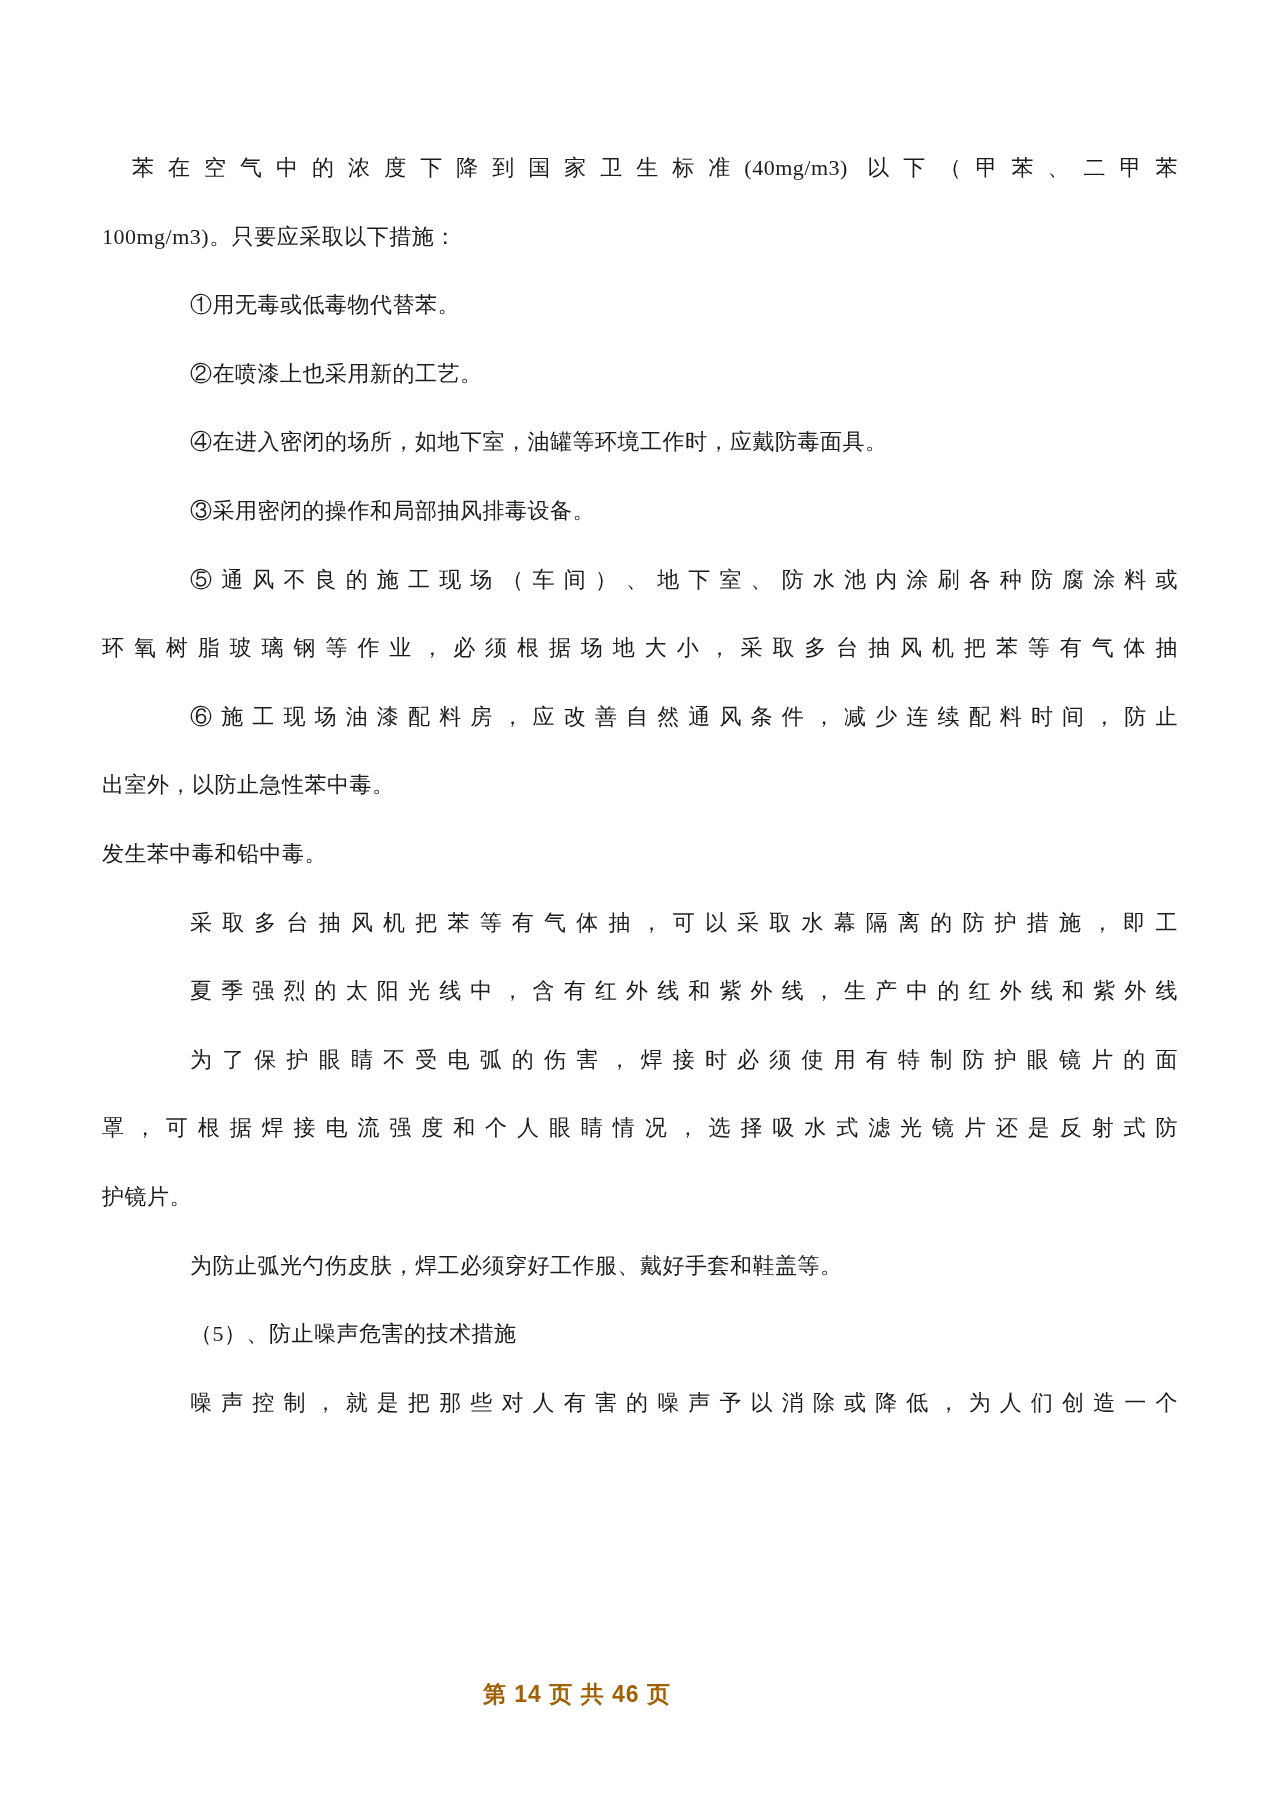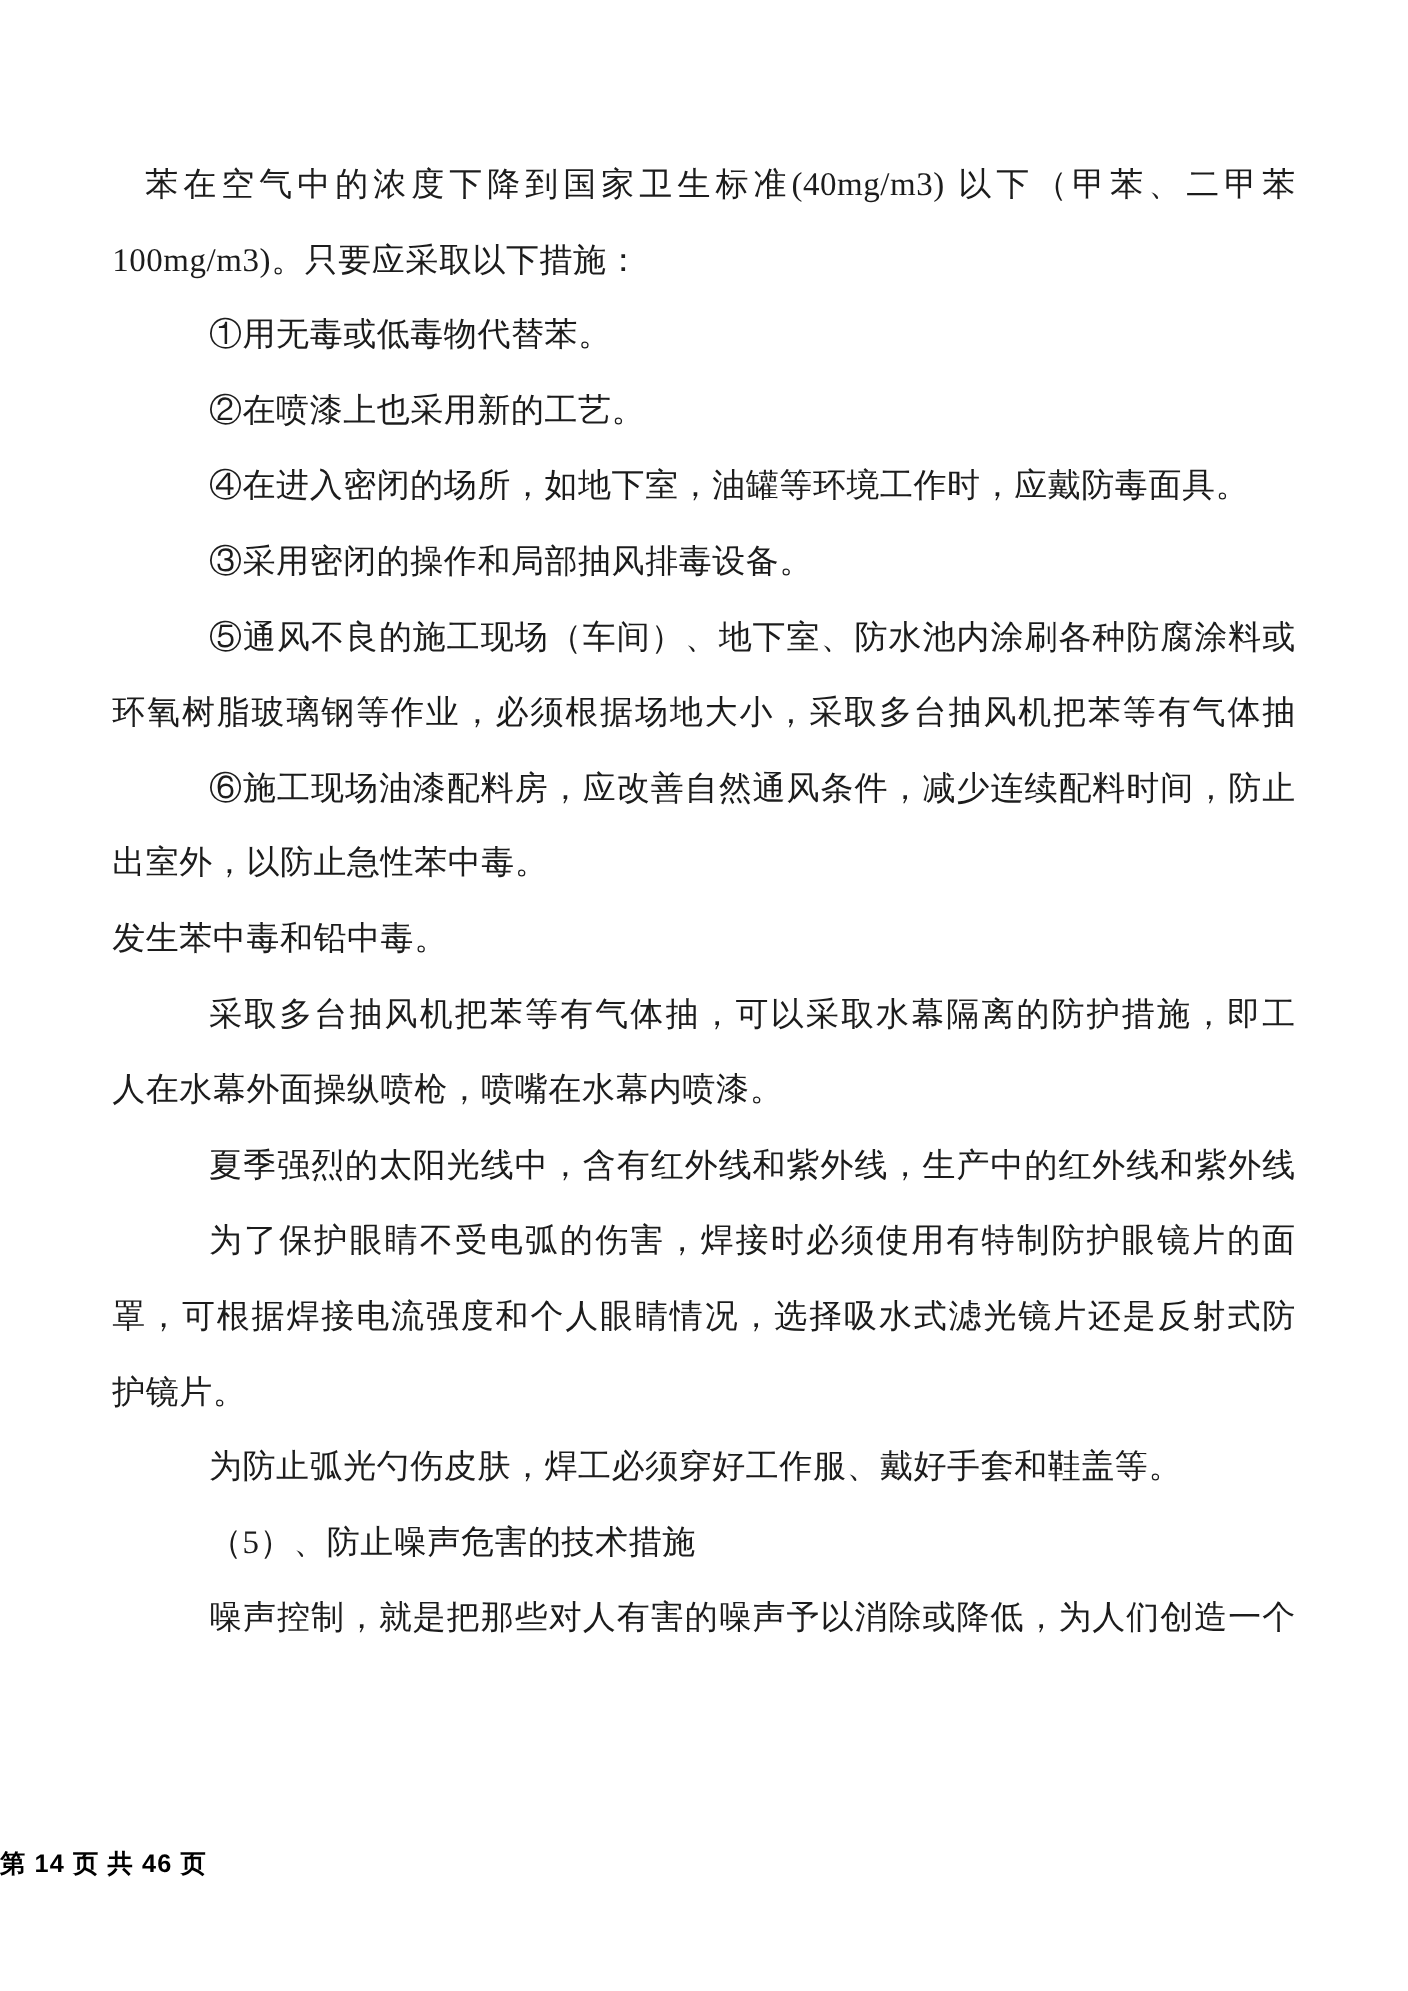--- a/index.html
+++ b/index.html
@@ -17,21 +17,21 @@
   .page {
     position: absolute;
     inset: 0;
     background: #ffffff;
   }
   .doc-body {
     position: absolute;
     left: 102px;
     top: 134px;
     width: 1076px;
-    font-size: 30px;
+    font-size: 22px;
     line-height: 68.6px;
     color: #1c1c1c;
     letter-spacing: 0.5px;
   }
   .line {
     white-space: pre-wrap;
   }
   
   .ind1 { text-indent: 30px; }   
   .ind3 { text-indent: 88px; }   
@@ -39,25 +39,25 @@
   .fill {
     text-align: justify;
     text-align-last: justify;
     text-justify: inter-character;
   }
   .footer {
     position: absolute;
     top: 1679px;
     left: 0;
     width: 1154px;            
-    text-align: left;
+    text-align: center;
     font-family: "Liberation Sans", "DejaVu Sans", sans-serif;
     font-weight: bold;
     font-size: 23px;
-    color: #000000;
+    color: #a16207;
     letter-spacing: 1px;
   }
 </style>
 </head>
 <body>
 
 <div class="page">
 
   <div class="doc-body">
       <div class="line ind1 fill">苯在空气中的浓度下降到国家卫生标准(40mg/m3) 以下（甲苯、二甲苯</div>
@@ -65,21 +65,20 @@
       <div class="line ind3">①用无毒或低毒物代替苯。</div>
       <div class="line ind3">②在喷漆上也采用新的工艺。</div>
       <div class="line ind3">④在进入密闭的场所，如地下室，油罐等环境工作时，应戴防毒面具。</div>
       <div class="line ind3">③采用密闭的操作和局部抽风排毒设备。</div>
       <div class="line ind3 fill">⑤通风不良的施工现场（车间）、地下室、防水池内涂刷各种防腐涂料或</div>
       <div class="line fill">环氧树脂玻璃钢等作业，必须根据场地大小，采取多台抽风机把苯等有气体抽</div>
       <div class="line ind3 fill">⑥施工现场油漆配料房，应改善自然通风条件，减少连续配料时间，防止</div>
       <div class="line">出室外，以防止急性苯中毒。</div>
       <div class="line">发生苯中毒和铅中毒。</div>
       <div class="line ind3 fill">采取多台抽风机把苯等有气体抽，可以采取水幕隔离的防护措施，即工</div>
-      <div class="line">人在水幕外面操纵喷枪，喷嘴在水幕内喷漆。</div>
       <div class="line ind3 fill">夏季强烈的太阳光线中，含有红外线和紫外线，生产中的红外线和紫外线</div>
       <div class="line ind3 fill">为了保护眼睛不受电弧的伤害，焊接时必须使用有特制防护眼镜片的面</div>
       <div class="line fill">罩，可根据焊接电流强度和个人眼睛情况，选择吸水式滤光镜片还是反射式防</div>
       <div class="line">护镜片。</div>
       <div class="line ind3">为防止弧光勺伤皮肤，焊工必须穿好工作服、戴好手套和鞋盖等。</div>
       <div class="line ind3">（5）、防止噪声危害的技术措施</div>
       <div class="line ind3 fill">噪声控制，就是把那些对人有害的噪声予以消除或降低，为人们创造一个</div>
     </div>
 
   <div class="footer">

